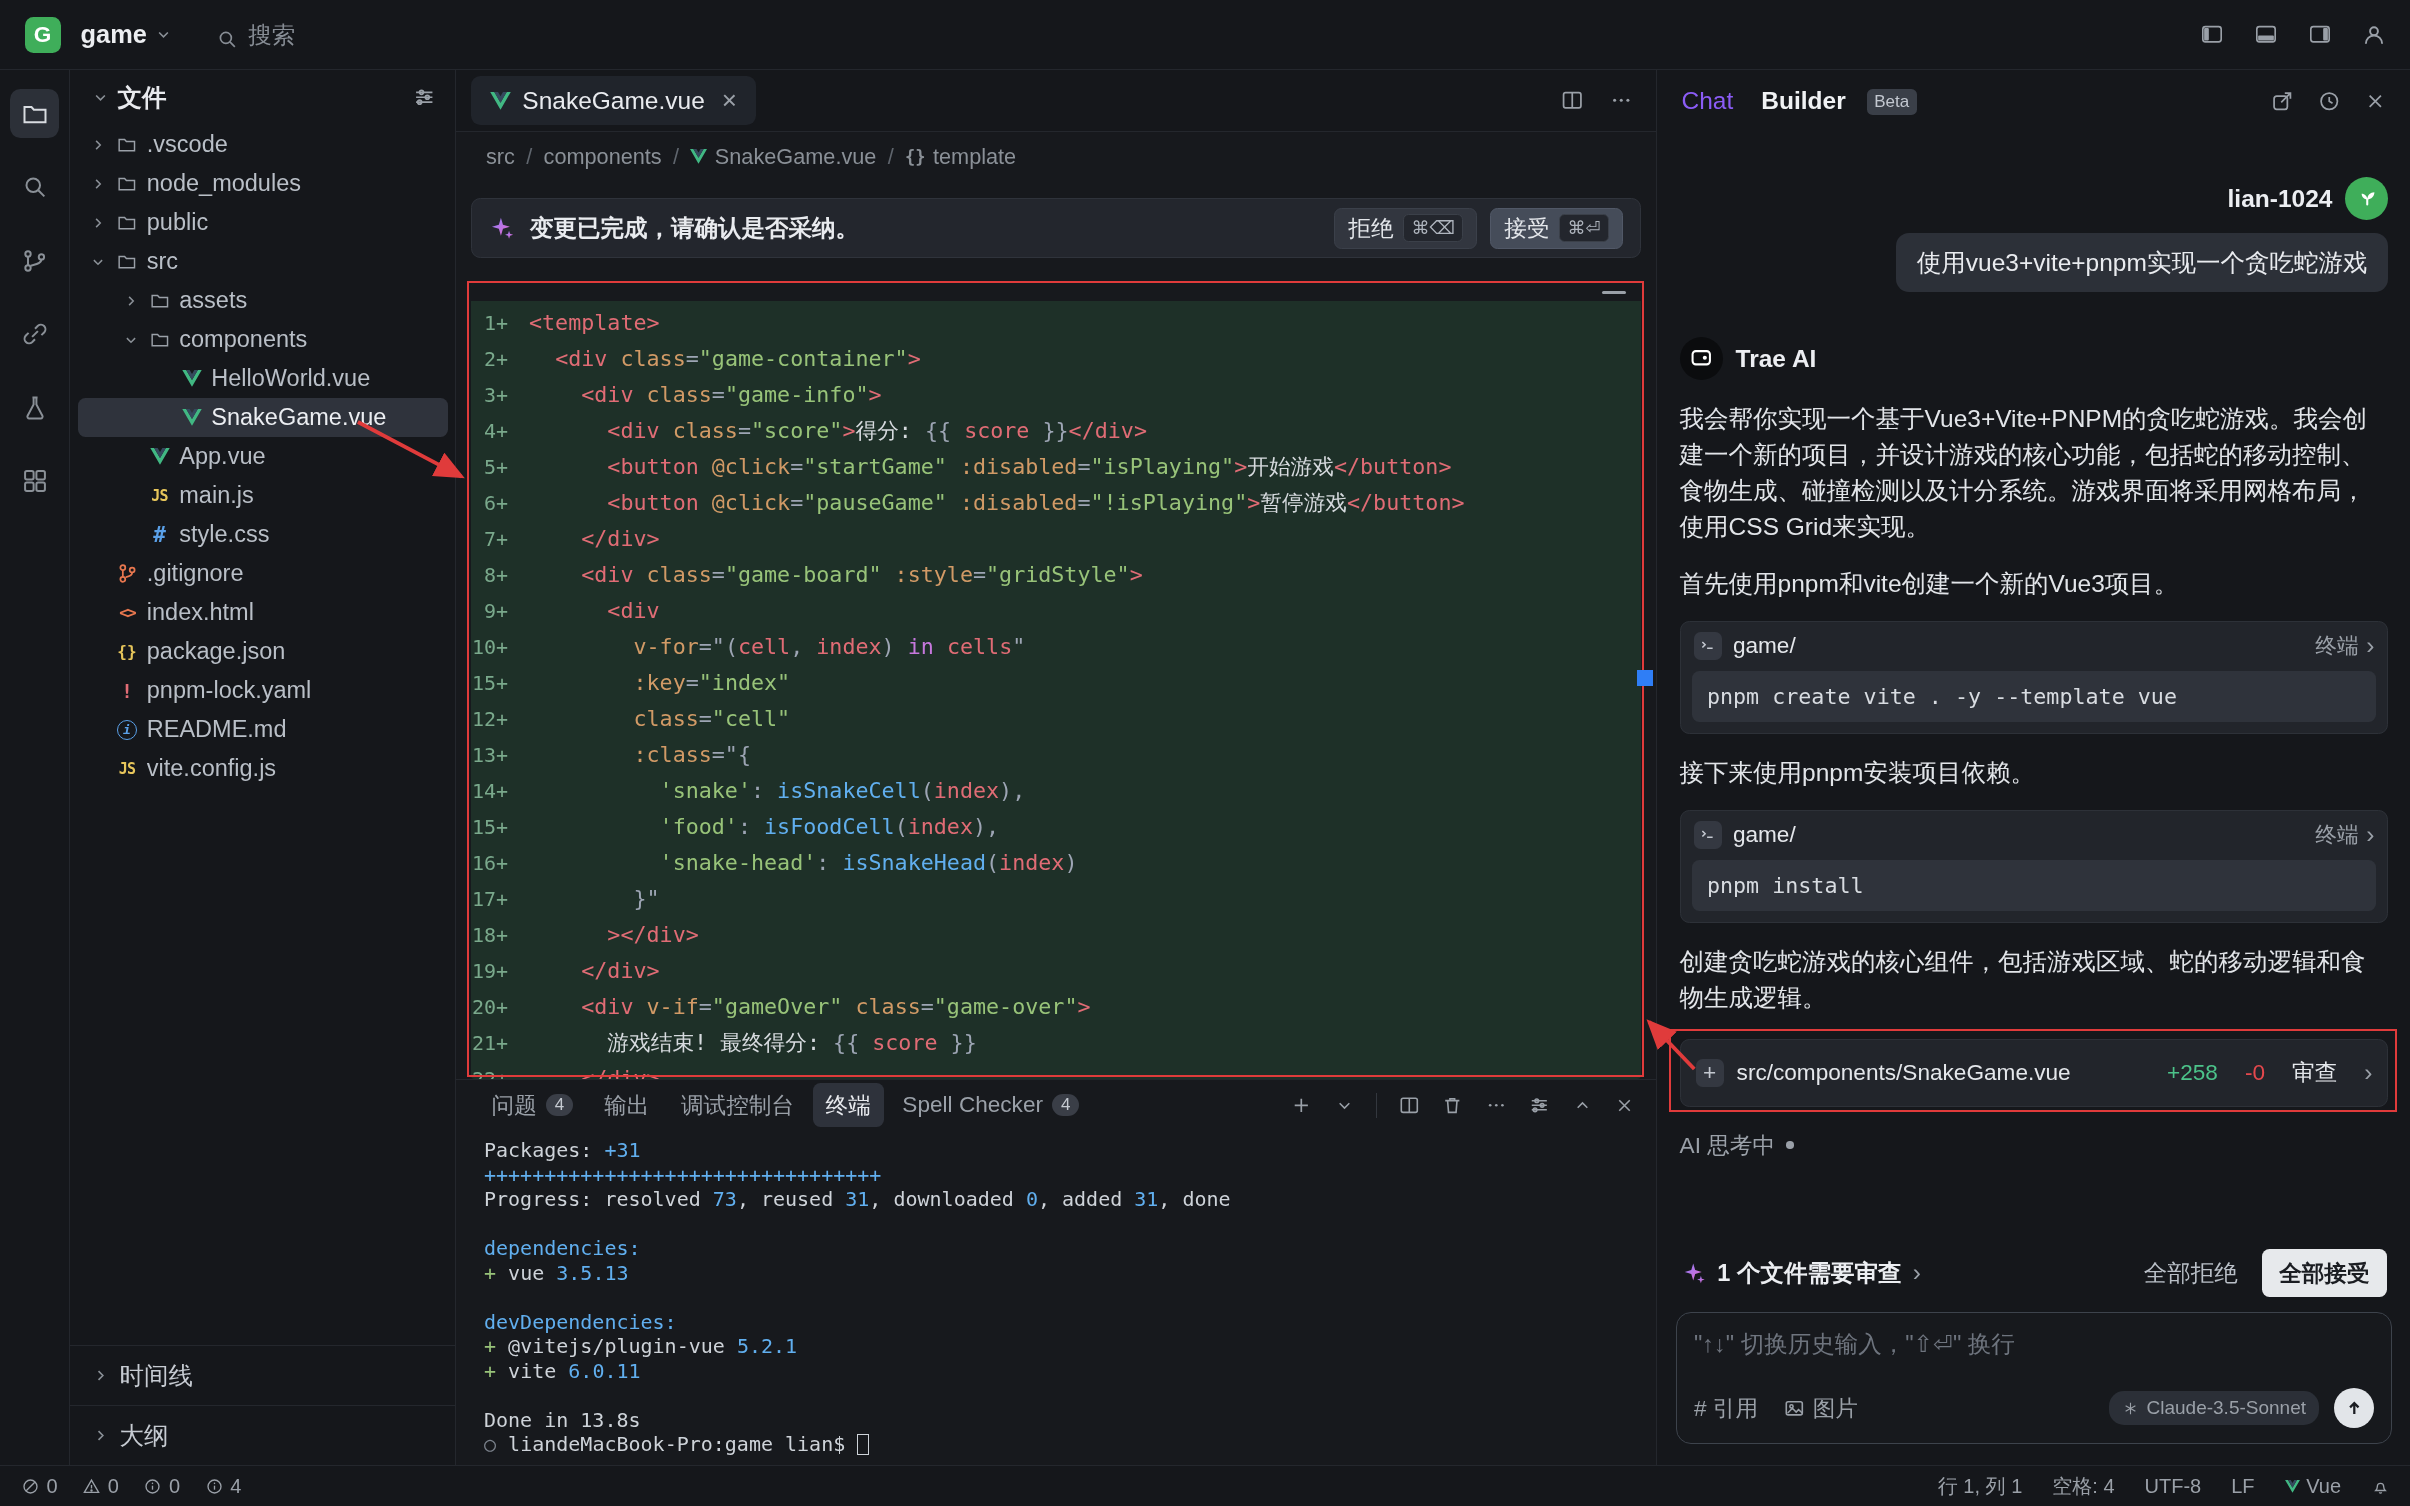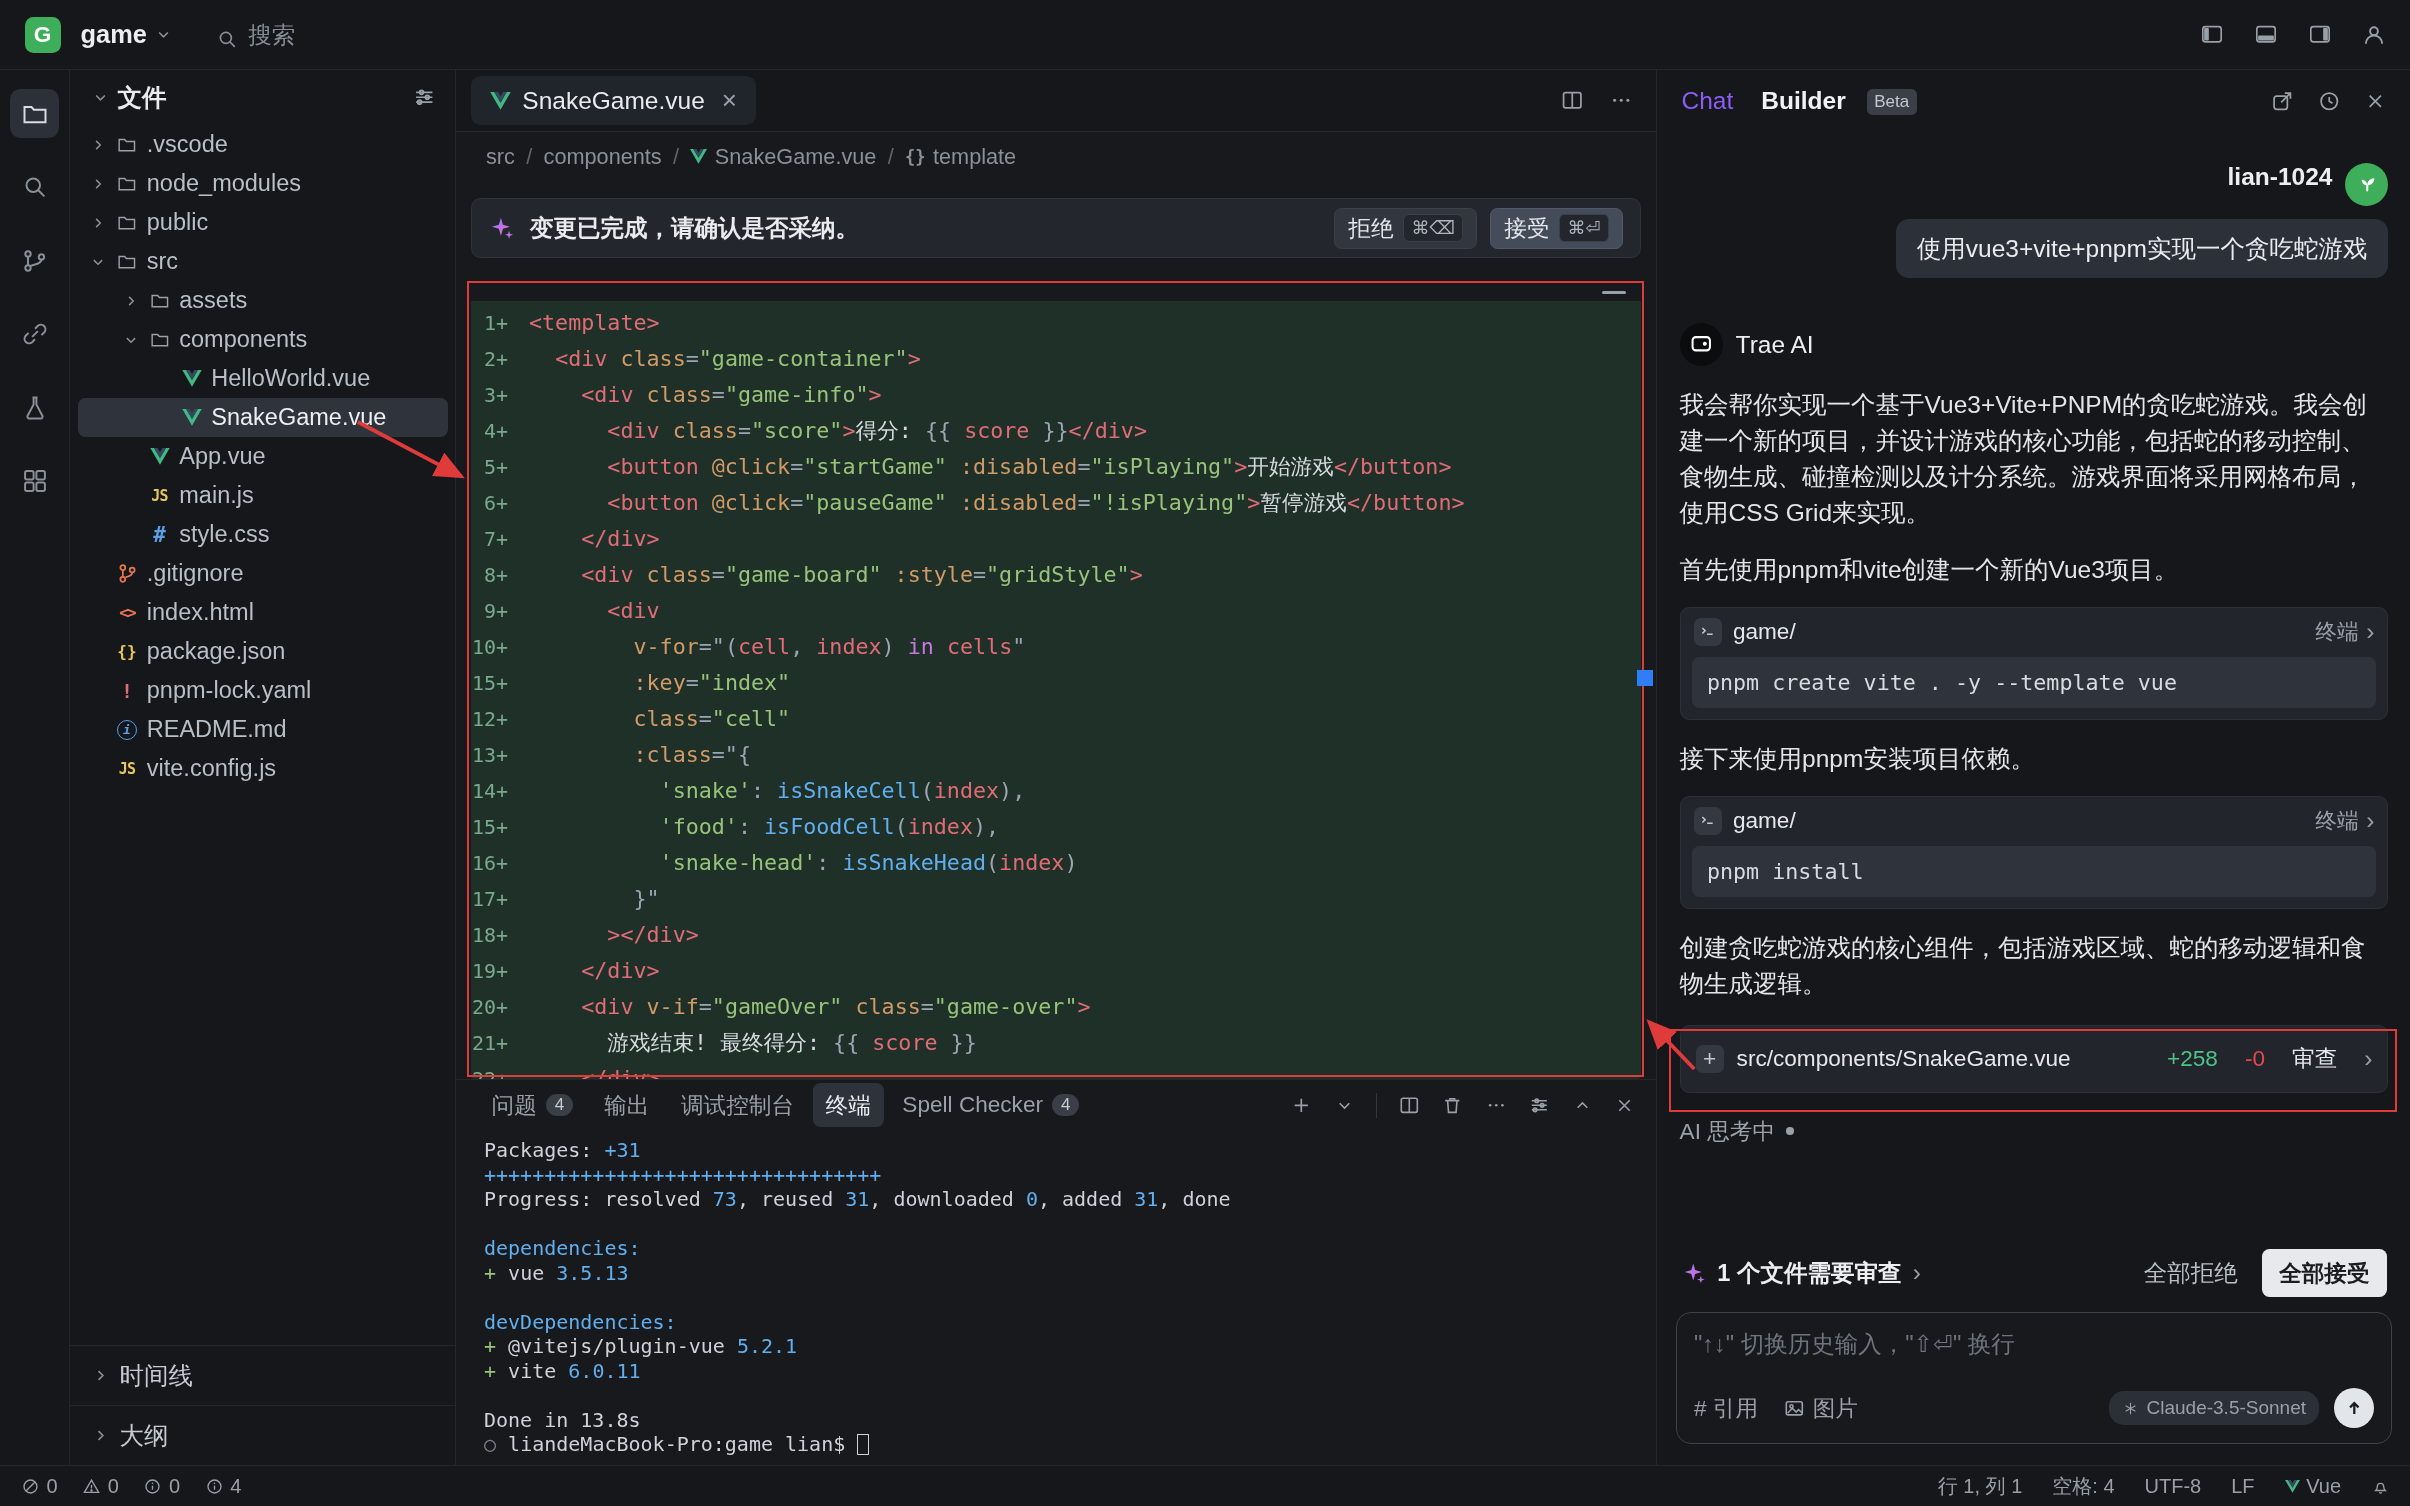--- a/index.html
+++ b/index.html
@@ -91,27 +91,27 @@
 
   
   .chat{width:755px;background:#15171b;border-left:0.9px solid #24272d;display:flex;flex-direction:column;flex:none}
   .chat-header{height:62px;flex:none;display:flex;align-items:center;gap:28px;padding:0 24.5px}
   .chat-tab{color:#8b5cf6;font-size:24.5px}
   .chat-tab.active{color:#f0f2f4;font-weight:700;display:flex;gap:21px;align-items:flex-end}
   .beta{background:#3a3f48;color:#c3c8d0;font-size:17px;border-radius:5.6px;padding:2.8px 7.5px;font-weight:400}
   .chat-hacts{margin-left:auto;display:flex;gap:22.6px;color:#9aa0a8;align-items:center}
 
   .chat-body{flex:1;min-height:0;overflow:hidden;padding:0 22.6px;display:flex;flex-direction:column}
-  .user-row{margin-top:31px;display:flex;justify-content:flex-end;align-items:flex-start;gap:13px}
+  .user-row{margin-top:45px;display:flex;justify-content:flex-end;align-items:center;gap:13px}
   .user-name{font-weight:700;font-size:24.5px;color:#eceef2}
   .avatar{width:43px;height:43px;border-radius:50%;background:#3fae5a;display:flex;align-items:center;justify-content:center;flex:none}
   .user-bubble{margin-top:13px;align-self:flex-end;background:#2c3038;border-radius:13px;padding:13px 21px;font-size:24.5px;color:#e9ebef;max-width:88%}
   .ai-row{margin-top:45px;display:flex;align-items:center;gap:13px}
   .ai-avatar{width:43px;height:43px;border-radius:50%;background:#0b0c0e;display:flex;align-items:center;justify-content:center;flex:none}
-  .ai-name{font-weight:400;font-size:24.5px;color:#eceef2}
+  .ai-name{font-weight:700;font-size:24.5px;color:#eceef2}
   .p{margin-top:21px;font-size:24.5px;line-height:36px;color:#e2e5e9}
   .tcard{margin-top:19px;background:#22252b;border:0.9px solid #2d3138;border-radius:9.4px;overflow:hidden}
   .tcard-head{height:47px;display:flex;align-items:center;gap:11.3px;padding:0 13px;font-size:22.6px;color:#e4e7eb}
   .tico{width:28px;height:28px;border-radius:6.6px;background:#343841;display:flex;align-items:center;justify-content:center;color:#c3c8d0;flex:none}
   .tcard-right{margin-left:auto;display:flex;align-items:center;gap:7.5px;color:#9aa0a8;font-size:21.7px}
   .chev-r{color:#9aa0a8;font-size:24.5px}
   .tcard-cmd{margin:1.9px 11.3px 11.3px;background:#2f333b;border-radius:7.5px;padding:13px 15px;
              font-family:"DejaVu Sans Mono",monospace;font-size:21.7px;color:#d8dce1}
   .file-card{margin-top:22.6px;height:68px;background:#22252b;border:0.9px solid #2d3138;border-radius:9.4px;display:flex;
              align-items:center;gap:13px;padding:0 15px;font-size:22.6px;color:#e4e7eb;flex:none}

